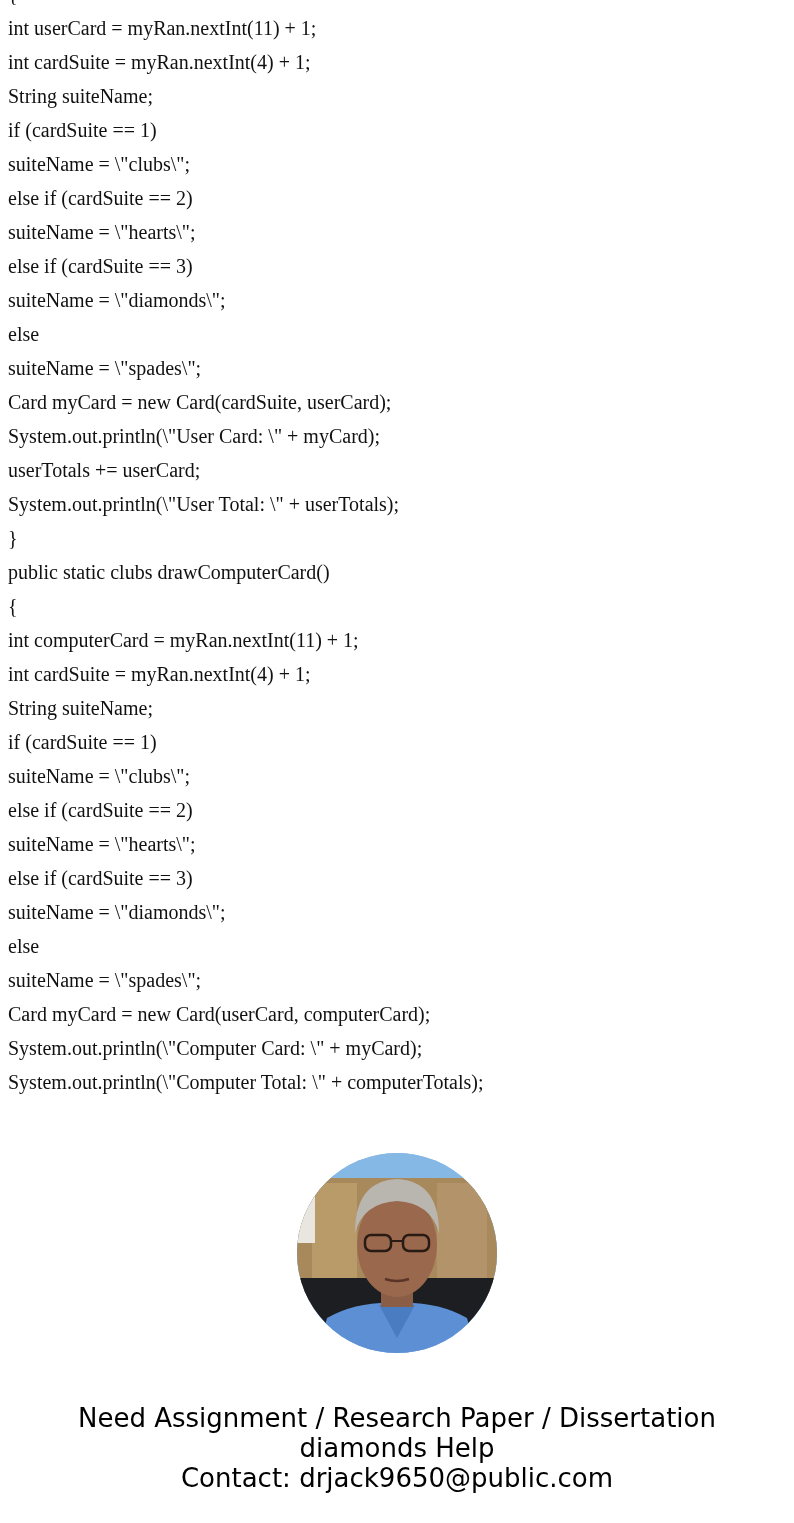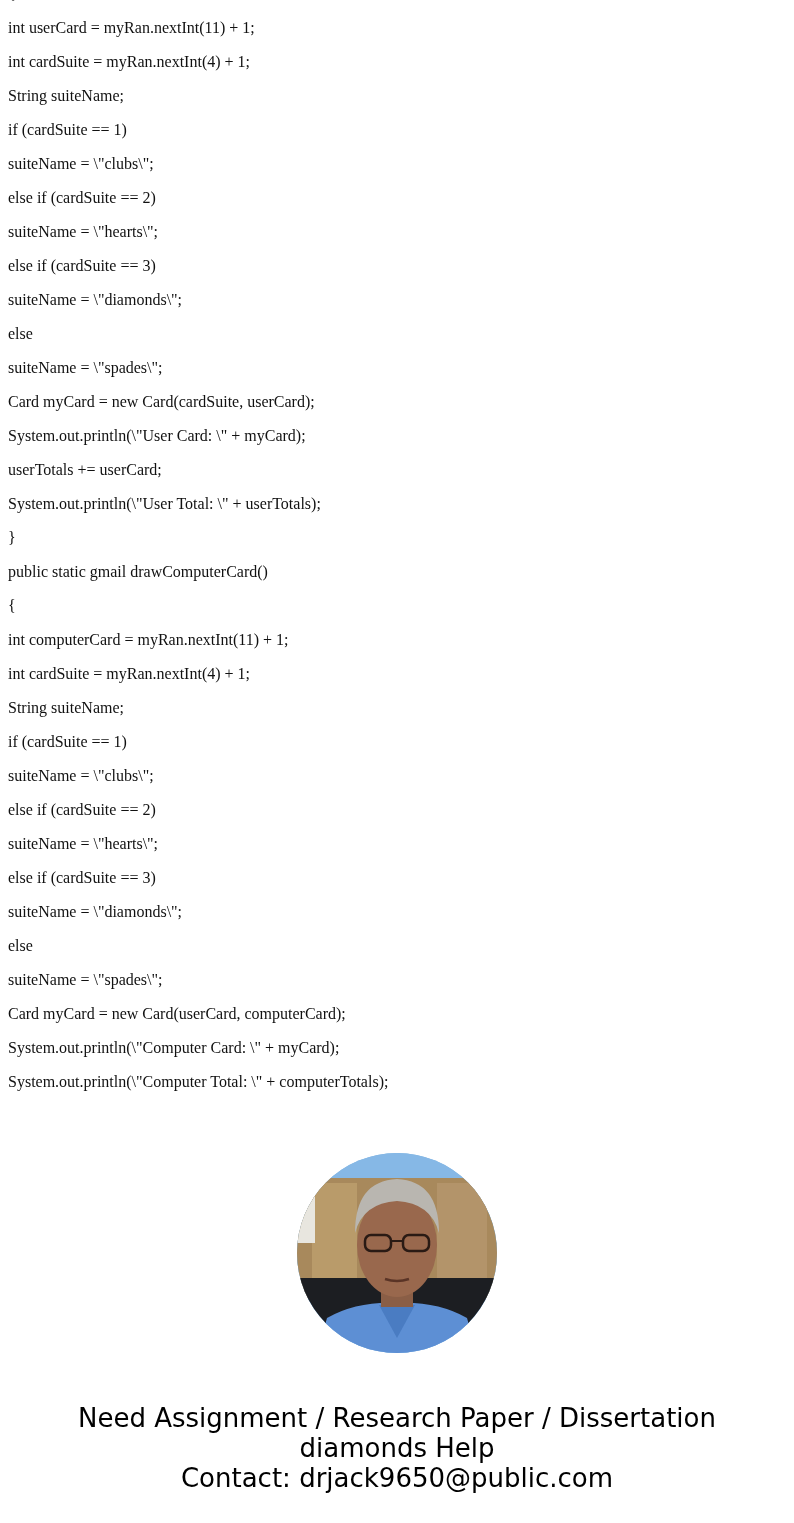--- a/index.html
+++ b/index.html
@@ -24,21 +24,21 @@
     .code-lines {
       position: absolute;
       left: 8px;
       top: -23px;
       margin: 0;
       padding: 0;
       list-style: none;
     }
     .code-line {
       font-family: "Liberation Serif", serif;
-      font-size: 16px;
+      font-size: 20px;
       color: #111111;
       height: 34px;
       line-height: 34px;
       white-space: pre;
     }
     .avatar {
       position: absolute;
       left: 297px;
       top: 1153px;
       width: 200px;
@@ -77,21 +77,21 @@
     <li class="code-line">suiteName = \"hearts\";</li>
     <li class="code-line">else if (cardSuite == 3)</li>
     <li class="code-line">suiteName = \"diamonds\";</li>
     <li class="code-line">else</li>
     <li class="code-line">suiteName = \"spades\";</li>
     <li class="code-line">Card myCard = new Card(cardSuite, userCard);</li>
     <li class="code-line">System.out.println(\"User Card: \" + myCard);</li>
     <li class="code-line">userTotals += userCard;</li>
     <li class="code-line">System.out.println(\"User Total: \" + userTotals);</li>
     <li class="code-line">}</li>
-    <li class="code-line">public static gmail drawComputerCard()</li>
+    <li class="code-line">public static clubs drawComputerCard()</li>
     <li class="code-line">{</li>
     <li class="code-line">int computerCard = myRan.nextInt(11) + 1;</li>
     <li class="code-line">int cardSuite = myRan.nextInt(4) + 1;</li>
     <li class="code-line">String suiteName;</li>
     <li class="code-line">if (cardSuite == 1)</li>
     <li class="code-line">suiteName = \"clubs\";</li>
     <li class="code-line">else if (cardSuite == 2)</li>
     <li class="code-line">suiteName = \"hearts\";</li>
     <li class="code-line">else if (cardSuite == 3)</li>
     <li class="code-line">suiteName = \"diamonds\";</li>

